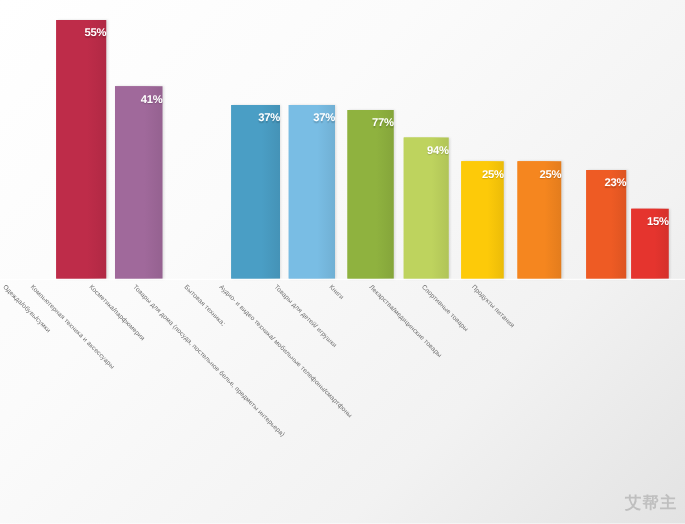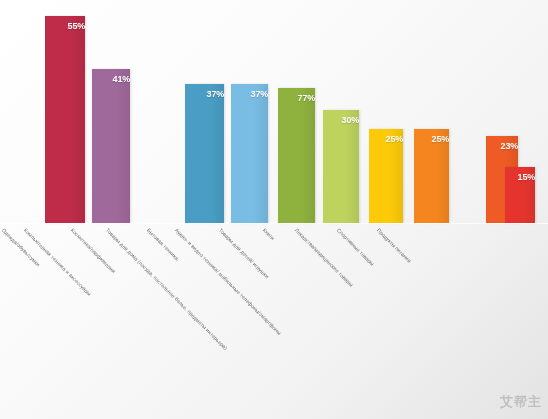--- a/index.html
+++ b/index.html
@@ -126,34 +126,34 @@
           <div class="bar-value">37%</div>
         </div>
       </div>
       <div class="bar-group" style="left: 278px; width: 37px; height: 135px;">
         <div class="bar" style="height: 135px; background: linear-gradient(to right, rgb(143, 178, 63) 0%, rgb(143, 178, 63) 62%, rgba(0, 0, 0, 0.07) 100%), rgb(143, 178, 63);">
           <div class="bar-value">77%</div>
         </div>
       </div>
       <div class="bar-group" style="left: 323px; width: 36px; height: 113px;">
         <div class="bar" style="height: 113px; background: linear-gradient(to right, rgb(190, 211, 94) 0%, rgb(190, 211, 94) 62%, rgba(0, 0, 0, 0.07) 100%), rgb(190, 211, 94);">
-          <div class="bar-value">30%</div>
+          <div class="bar-value">94%</div>
         </div>
       </div>
       <div class="bar-group" style="left: 369px; width: 34px; height: 94px;">
         <div class="bar" style="height: 94px; background: linear-gradient(to right, rgb(253, 202, 9) 0%, rgb(253, 202, 9) 62%, rgba(0, 0, 0, 0.07) 100%), rgb(253, 202, 9);">
           <div class="bar-value">25%</div>
         </div>
       </div>
       <div class="bar-group" style="left: 414px; width: 35px; height: 94px;">
         <div class="bar" style="height: 94px; background: linear-gradient(to right, rgb(245, 134, 31) 0%, rgb(245, 134, 31) 62%, rgba(0, 0, 0, 0.07) 100%), rgb(245, 134, 31);">
           <div class="bar-value">25%</div>
         </div>
       </div>
-      <div class="bar-group" style="left: 486px; width: 32px; height: 63px; text-decoration: underline;">
+      <div class="bar-group" style="left: 469px; width: 32px; height: 63px; text-decoration: underline;">
         <div class="bar" style="height: 87px; background: linear-gradient(to right, rgb(238, 91, 36) 0%, rgb(238, 91, 36) 62%, rgba(0, 0, 0, 0.07) 100%), rgb(238, 91, 36);">
           <div class="bar-value">23%</div>
         </div>
       </div>
       <div class="bar-group" style="left: 505px; width: 30px; height: 56px;">
         <div class="bar" style="height: 56px; background: linear-gradient(to right, rgb(229, 52, 46) 0%, rgb(229, 52, 46) 62%, rgba(0, 0, 0, 0.07) 100%), rgb(229, 52, 46); text-decoration: underline;">
           <div class="bar-value">15%</div>
         </div>
       </div>
     </div>

